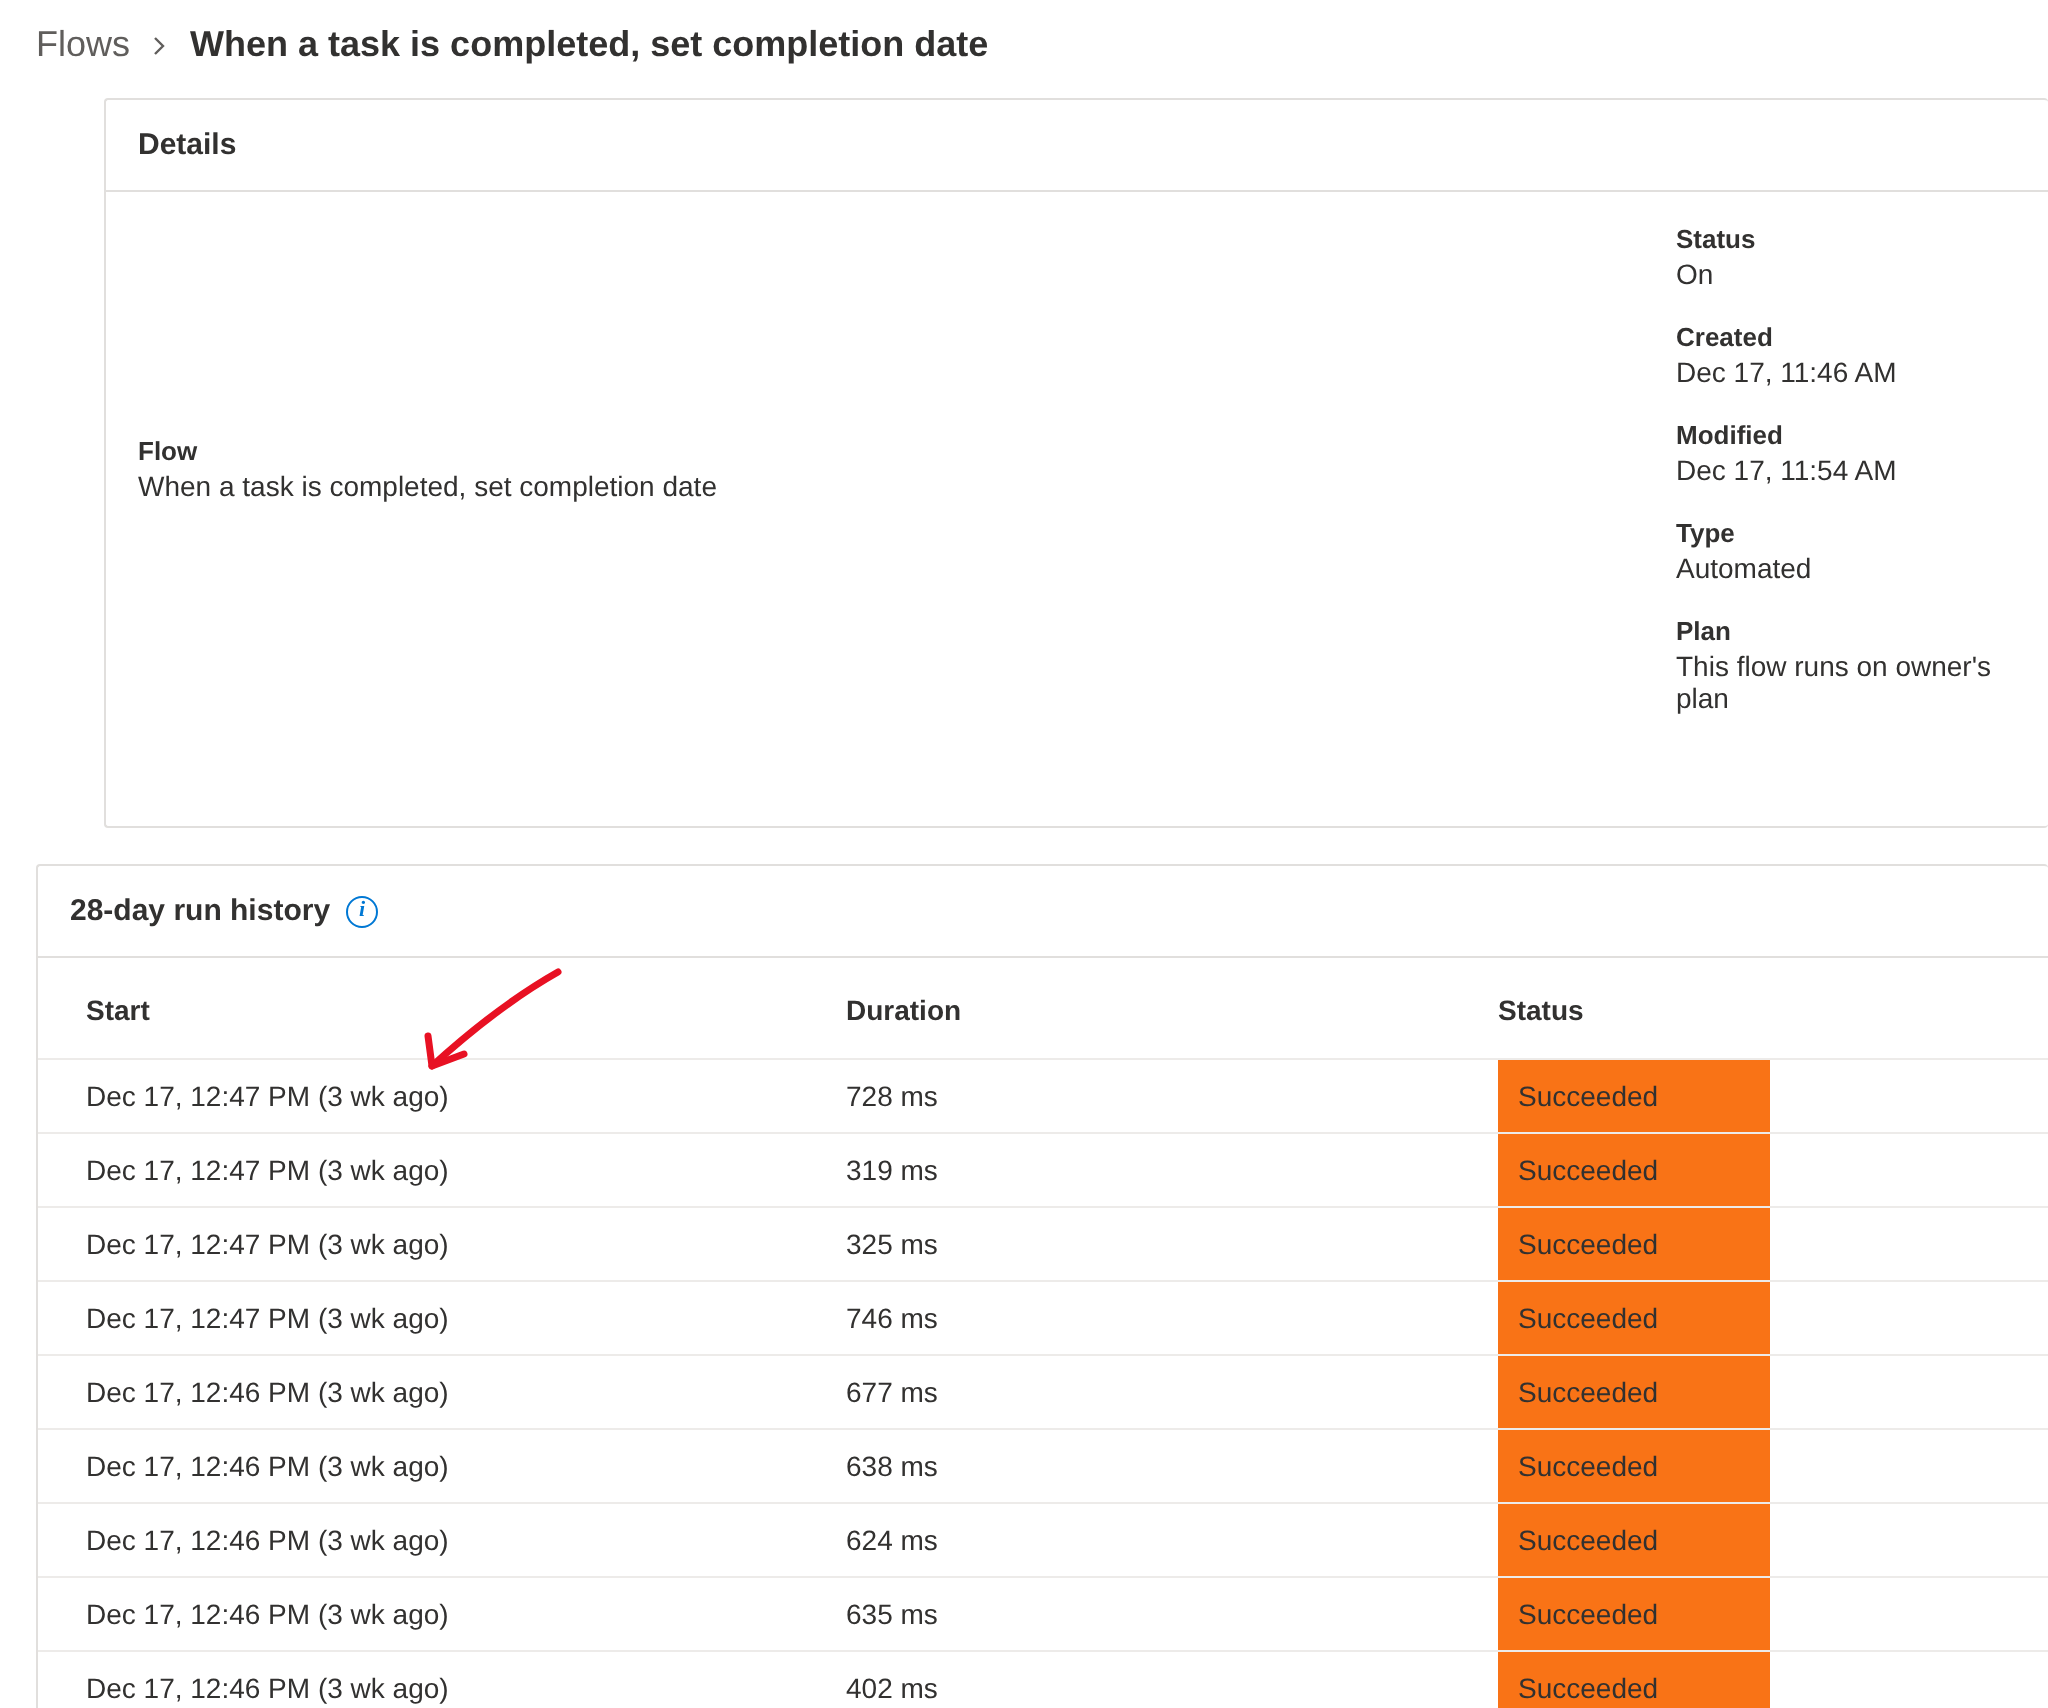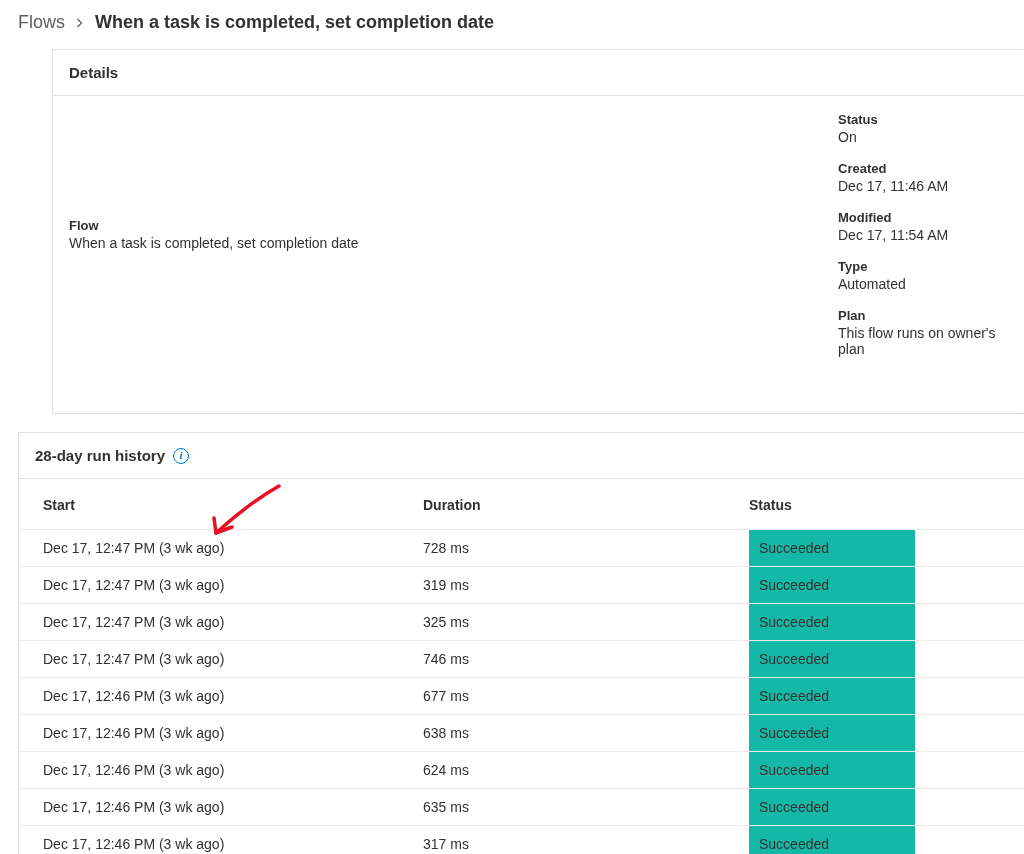--- a/index.html
+++ b/index.html
@@ -112,24 +112,24 @@
       flex-shrink: 0;
     }
     .col-duration {
       width: 326px;
       flex-shrink: 0;
     }
     .col-status {
       flex: 1;
     }
     .status-cell {
-      background: #14b8a6;
+      background: #f97316;
       padding: 10px 10px;
       margin: -10px 0;
-      width: 166px;
+      width: 136px;
     }
     .arrow-annotation {
       position: absolute;
       pointer-events: none;
     }
     .details-card {
       position: relative;
       margin-left: 34px;
     }
   </style>
@@ -245,21 +245,21 @@
         </div>
         <div class="run-row">
           <div class="col-start">Dec 17, 12:46 PM (3 wk ago)</div>
           <div class="col-duration">635 ms</div>
           <div class="col-status">
             <div class="status-cell">Succeeded</div>
           </div>
         </div>
         <div class="run-row">
           <div class="col-start">Dec 17, 12:46 PM (3 wk ago)</div>
-          <div class="col-duration">317 ms</div>
+          <div class="col-duration">402 ms</div>
           <div class="col-status">
             <div class="status-cell">Succeeded</div>
           </div>
         </div>
       </div>
   </div>
 
   <svg class="arrow-annotation" style="left:175px; top:45px;" width="100" height="70" viewBox="0 0 100 70">
     <path d="M 85 8 Q 55 25 22 55" fill="none" stroke="#e81123" stroke-width="3.5" stroke-linecap="round"></path>
     <path d="M 22 55 L 20 40 M 22 55 L 38 49" fill="none" stroke="#e81123" stroke-width="3.5" stroke-linecap="round"></path>

